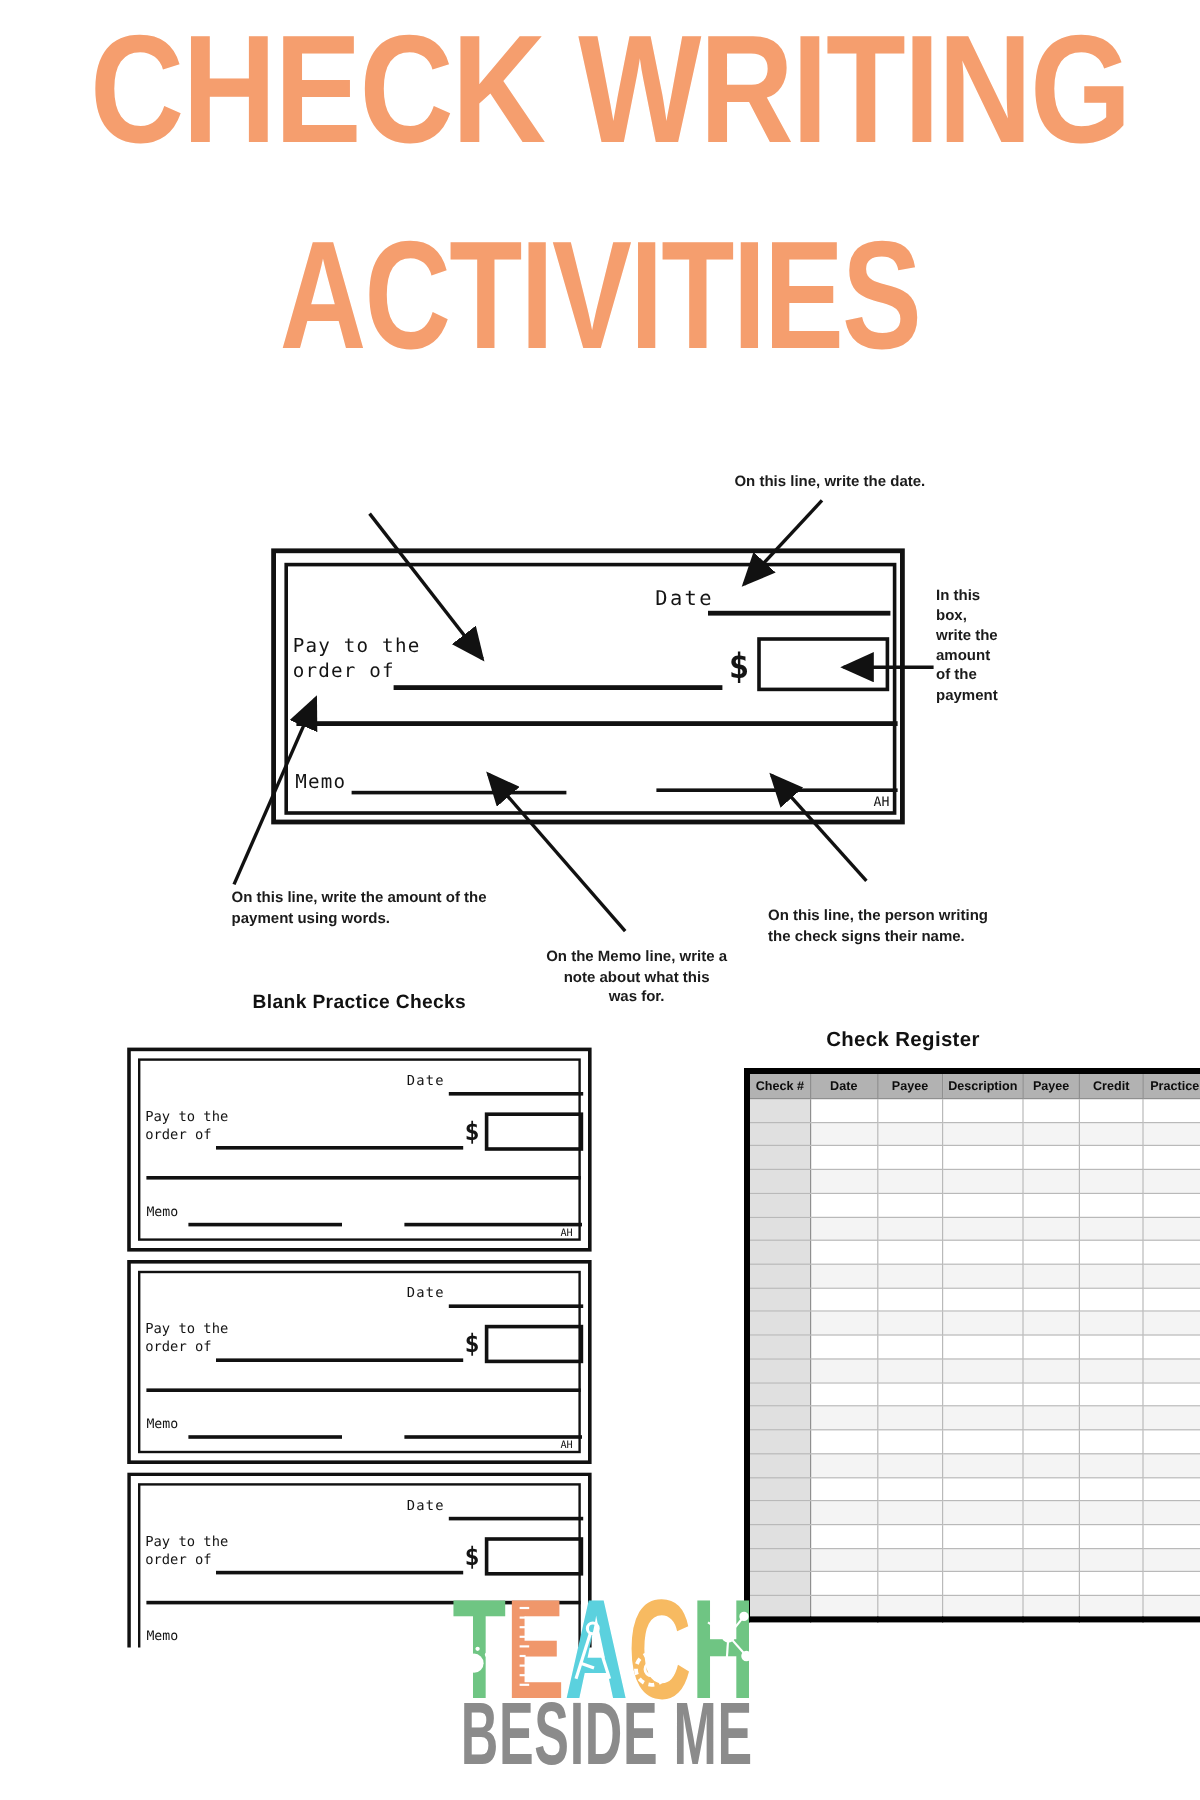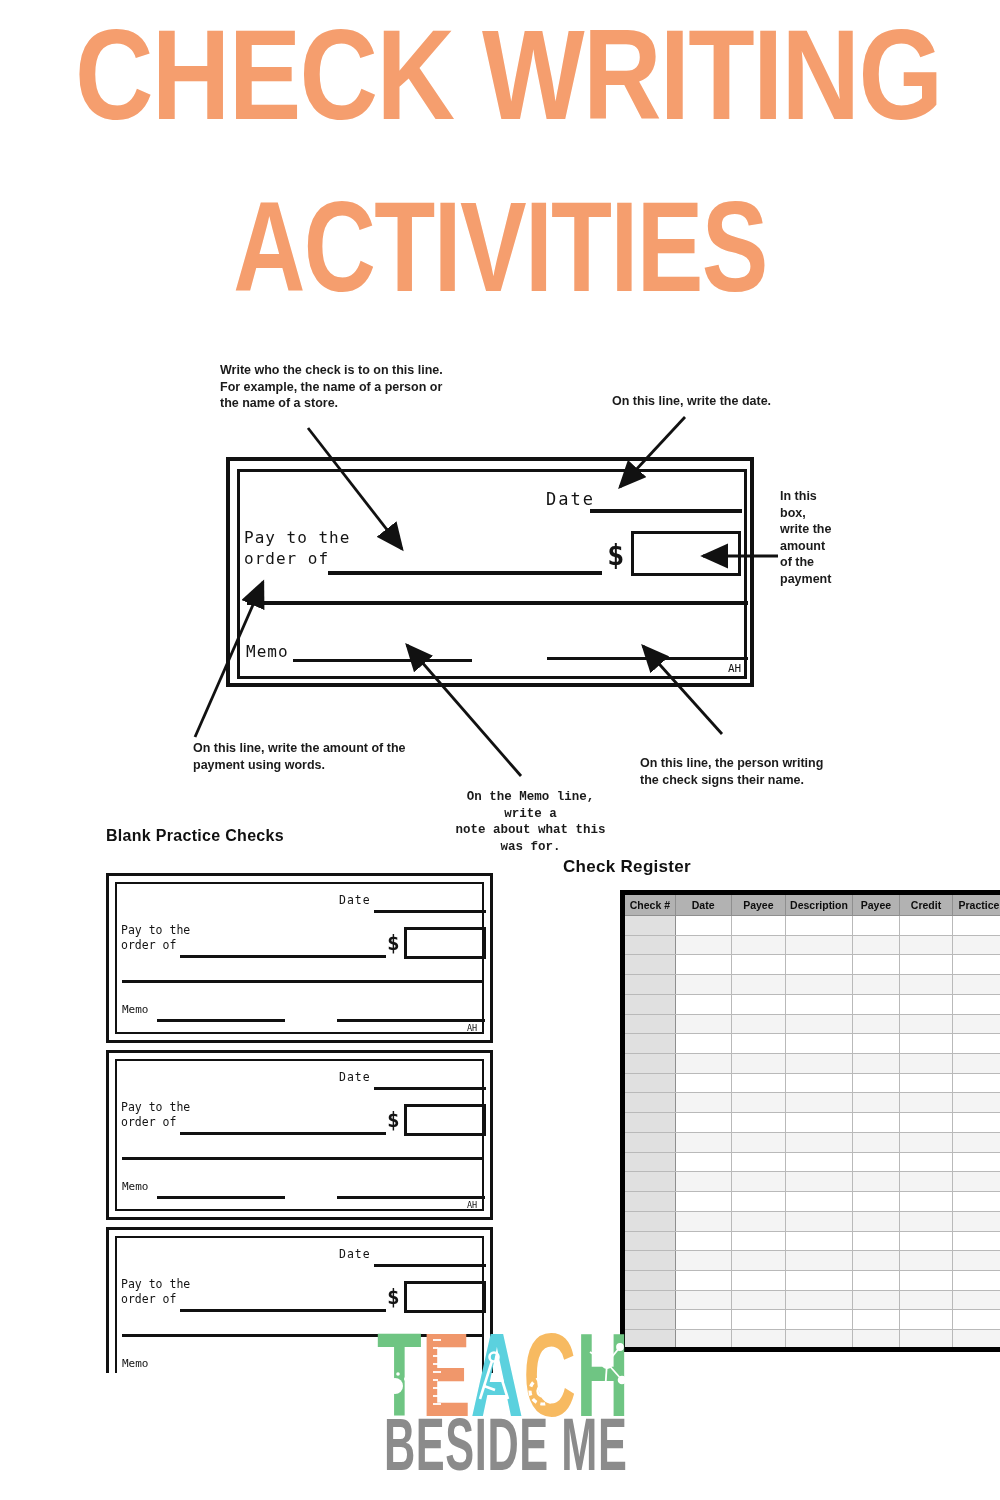--- a/index.html
+++ b/index.html
@@ -33,21 +33,21 @@
   .bigcheck .pay-label  { position:absolute; left:14px; top:66px; font-size:16px; line-height:21px; letter-spacing:1px; white-space:pre-line; }
   .bigcheck .pay-line   { left:98px;  top:110px; width:274px; height:4px; }
   .bigcheck .dollar     { position:absolute; left:377px; top:77px; font-size:29px; font-weight:bold; }
   .bigcheck .amt-box    { position:absolute; left:401px; top:70px; width:110px; height:45px; border:3px solid #111; }
   .bigcheck .words-line { left:17px;  top:140px; width:501px; height:4px; }
   .bigcheck .memo-label { position:absolute; left:16px; top:181px; font-size:16px; letter-spacing:1px; }
   .bigcheck .memo-line  { left:63px;  top:198px; width:179px; height:3px; }
   .bigcheck .sig-line   { left:317px; top:196px; width:201px; height:3px; }
   .bigcheck .initials   { position:absolute; left:498px; top:201px; font-size:11px; }
   
-  .section-heading { position:absolute; font-weight:bold; color:#111; text-align:left; letter-spacing:.3px; }
+  .section-heading { position:absolute; font-weight:bold; color:#111; text-align:center; letter-spacing:.3px; }
   .blankcheck { position:absolute; width:387px; height:170px; border:3px solid #111; background:#fff; }
   .blankcheck .inner { position:absolute; left:6px; top:6px; width:369px; height:152px; border:2px solid #111; }
   .blankcheck .date-label { position:absolute; left:230px; top:17px; font-size:11.5px; letter-spacing:1px; }
   .blankcheck .date-line  { left:265px; top:34px; width:112px; height:3px; }
   .blankcheck .pay-label  { position:absolute; left:12px; top:47px; font-size:11.5px; line-height:15px; white-space:pre-line; }
   .blankcheck .pay-line   { left:71px;  top:79px; width:206px; height:3px; }
   .blankcheck .dollar     { position:absolute; left:278px; top:55px; font-size:21px; font-weight:bold; }
   .blankcheck .amt-box    { position:absolute; left:295px; top:51px; width:82px; height:32px; border:3px solid #111; }
   .blankcheck .words-line { left:13px;  top:104px; width:362px; height:3px; }
   .blankcheck .memo-label { position:absolute; left:13px; top:127px; font-size:11px; }
@@ -78,33 +78,30 @@
   }
 </style>
 </head>
 <body>
 
 <div class="page">
 
   <div class="title-line title-1" style="color: rgb(245, 158, 110);">CHECK WRITING</div>
   <div class="title-line title-2" style="color: rgb(245, 158, 110);">ACTIVITIES</div>
 
-  <div class="ann" style="left:220px; top:362px; width:240px;">Write who the check is to on this line.
-For example, the name of a person or
-the name of a store.</div>
   <div class="ann" style="left:612px; top:393px; width:200px;">On this line, write the date.</div>
   <div class="ann" style="left:780px; top:488px; width:70px;">In this
 box,
 write the
 amount
 of the
 payment</div>
   <div class="ann" style="left:193px; top:740px; width:230px;">On this line, write the amount of the
 payment using words.</div>
-  <div class="ann ann-center" style="left:448px; top:789px; width:165px;font-family:Liberation Mono, monospace;">On the Memo line, write a
+  <div class="ann ann-center" style="left:448px; top:789px; width:165px;">On the Memo line, write a
 note about what this
 was for.</div>
   <div class="ann" style="left:640px; top:755px; width:200px;">On this line, the person writing
 the check signs their name.</div>
 
   <div class="bigcheck">
     <div class="inner"></div>
     <div class="hand date-label">Date</div>
     <div class="bline date-line"></div>
     <div class="hand pay-label">Pay to the

